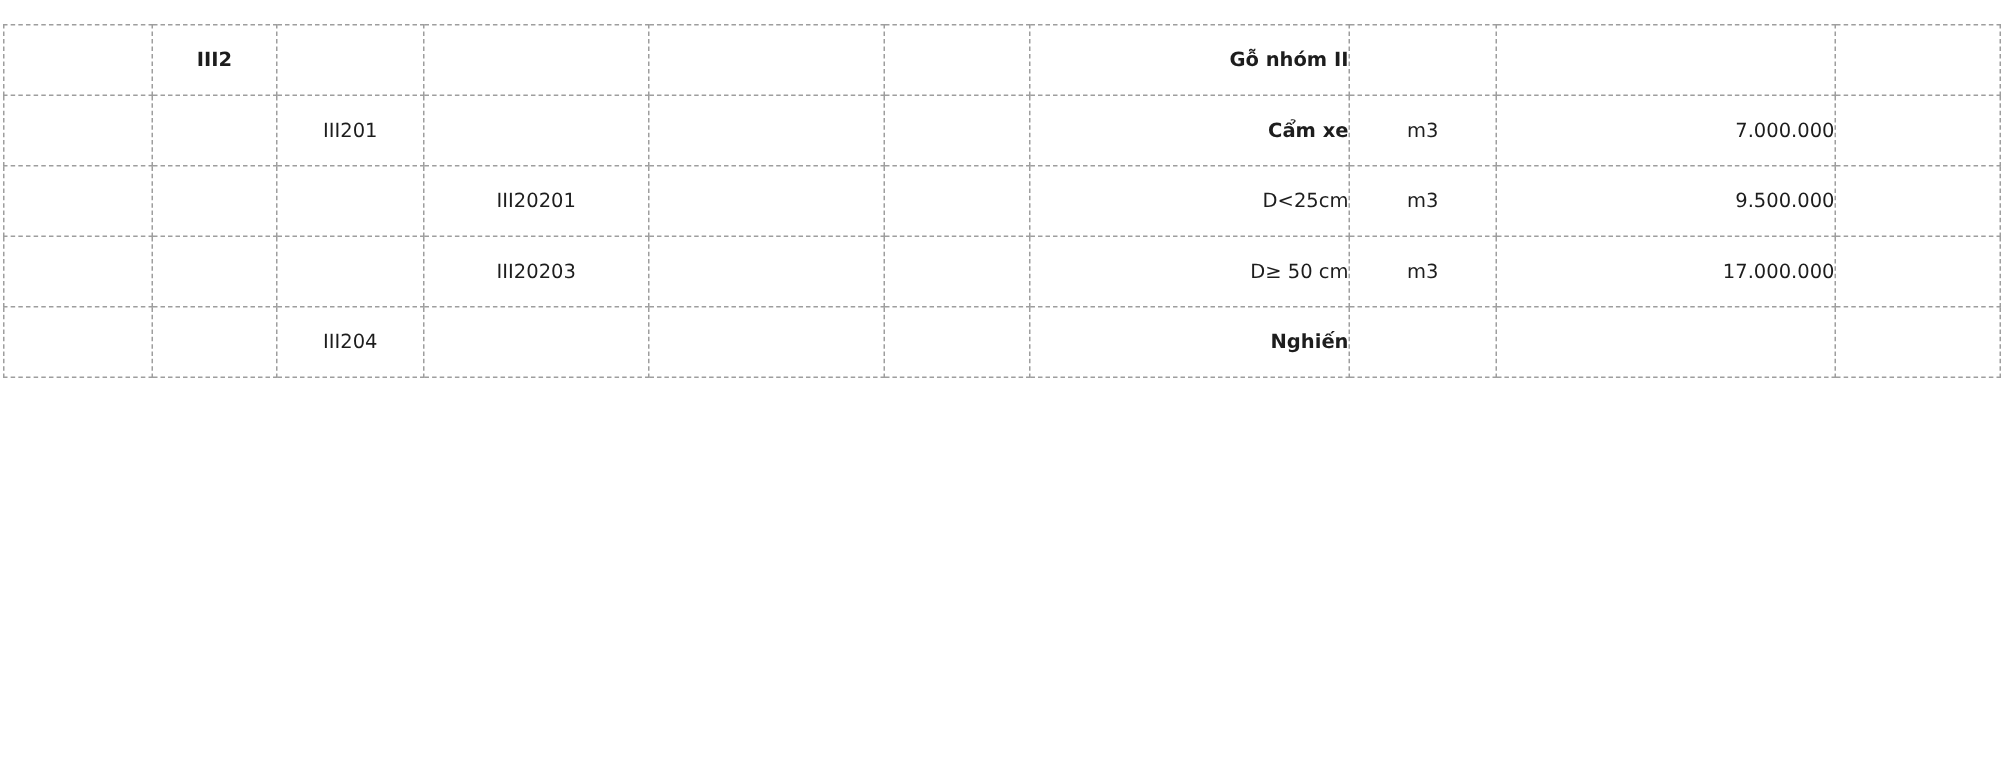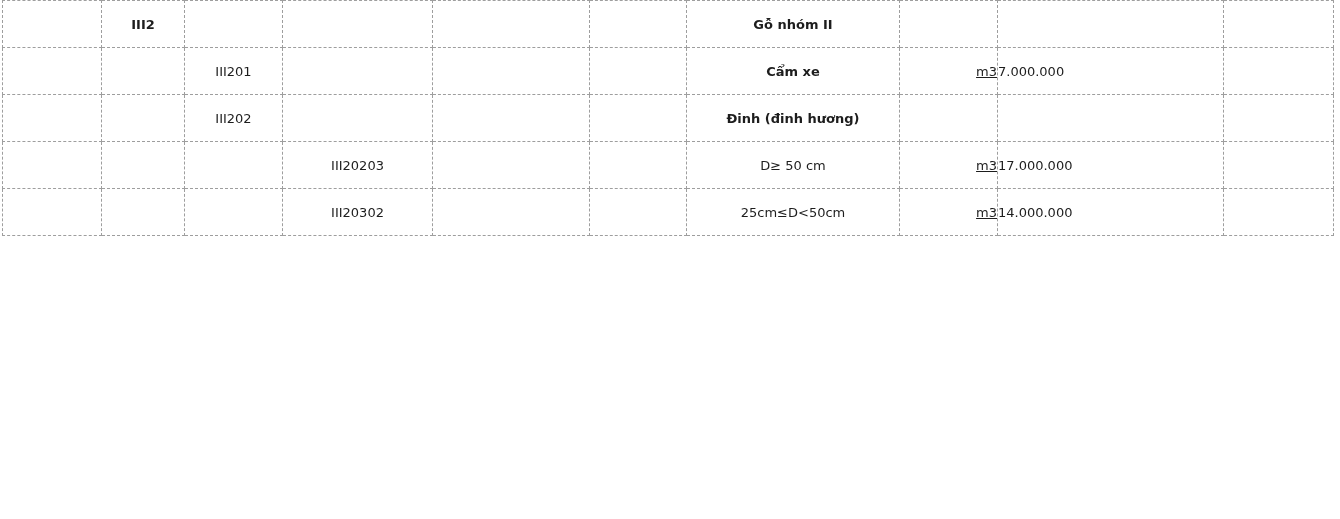--- a/index.html
+++ b/index.html
@@ -8,38 +8,38 @@
     background: #ffffff;
     width: 1340px;
     height: 519px;
     overflow: hidden;
     font-family: "DejaVu Sans", "Liberation Sans", sans-serif;
   }
   table.price-table {
     border-collapse: collapse;
     table-layout: fixed;
     margin-left: 2px;
-    margin-top: 0px;
+    margin-top: 16px;
   }
   table.price-table td {
     border: 1px dashed #9e9e9e;
     height: 46px;
     font-size: 13px;
     color: #1d1d1d;
     overflow: hidden;
     white-space: nowrap;
     padding: 0;
     vertical-align: middle;
     background: #ffffff;
   }
   
   td.cell-code { text-align: center; }
-  td.cell-name { text-align: center; padding-left: 4px; }
-  td.cell-unit { text-align: right; text-decoration: underline; }
-  td.cell-price { text-align: left; }
+  td.cell-name { text-align: right; padding-left: 4px; }
+  td.cell-unit { text-align: center; }
+  td.cell-price { text-align: right; }
   .bold { font-weight: bold; color: #111111; }
 </style>
 </head>
 <body>
 
 <table class="price-table">
   <colgroup>
     <col style="width:99px">
     <col style="width:83px">
     <col style="width:98px">
@@ -72,47 +72,47 @@
         <td class="cell-code"></td>
         <td class="cell-code"></td>
         <td class="cell-name bold">Cẩm xe</td>
         <td class="cell-unit">m3</td>
         <td class="cell-price">7.000.000</td>
         <td class="cell-code"></td>
       </tr>
       <tr>
         <td class="cell-code"></td>
         <td class="cell-code"></td>
-        <td class="cell-code">III202</td>
+        <td class="cell-code"></td>
+        <td class="cell-code">III20201</td>
         <td class="cell-code"></td>
         <td class="cell-code"></td>
-        <td class="cell-code"></td>
-        <td class="cell-name bold">Đinh (đinh hương)</td>
-        <td class="cell-unit"></td>
-        <td class="cell-price"></td>
+        <td class="cell-name">D&lt;25cm</td>
+        <td class="cell-unit">m3</td>
+        <td class="cell-price">9.500.000</td>
         <td class="cell-code"></td>
       </tr>
       <tr>
         <td class="cell-code"></td>
         <td class="cell-code"></td>
         <td class="cell-code"></td>
         <td class="cell-code">III20203</td>
         <td class="cell-code"></td>
         <td class="cell-code"></td>
         <td class="cell-name">D≥ 50 cm</td>
         <td class="cell-unit">m3</td>
         <td class="cell-price">17.000.000</td>
         <td class="cell-code"></td>
       </tr>
       <tr>
         <td class="cell-code"></td>
         <td class="cell-code"></td>
-        <td class="cell-code"></td>
-        <td class="cell-code">III20302</td>
+        <td class="cell-code">III204</td>
         <td class="cell-code"></td>
         <td class="cell-code"></td>
-        <td class="cell-name">25cm≤D&lt;50cm</td>
-        <td class="cell-unit">m3</td>
-        <td class="cell-price">14.000.000</td>
+        <td class="cell-code"></td>
+        <td class="cell-name bold">Nghiến</td>
+        <td class="cell-unit"></td>
+        <td class="cell-price"></td>
         <td class="cell-code"></td>
       </tr>
     </tbody>
 </table>
 
 </body></html>

